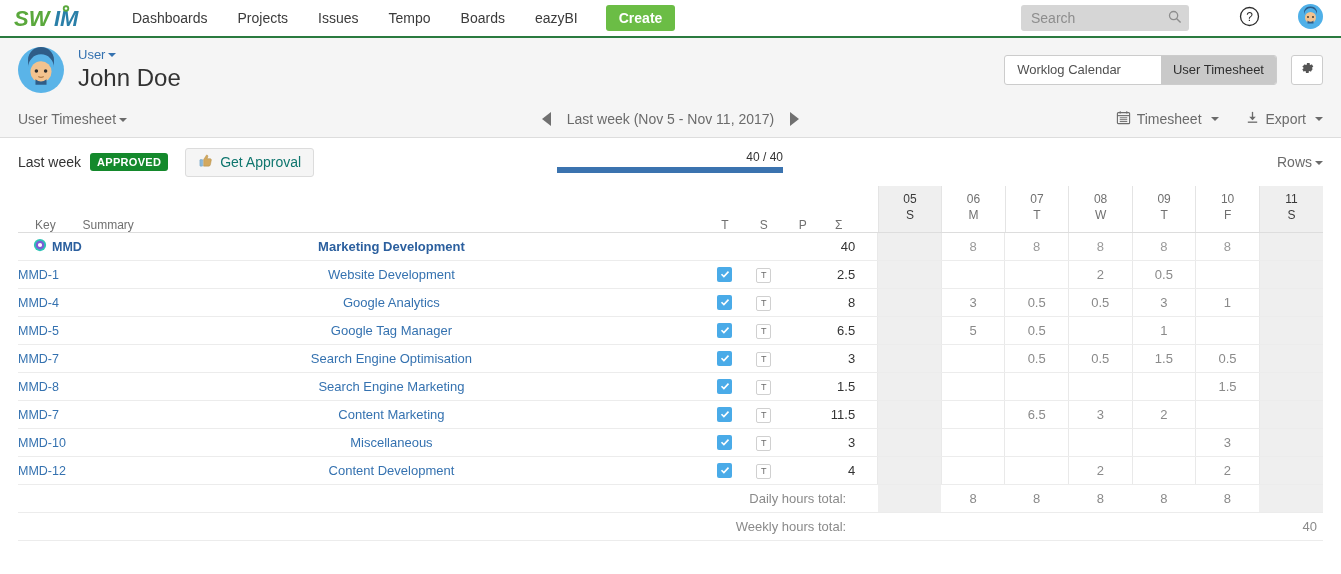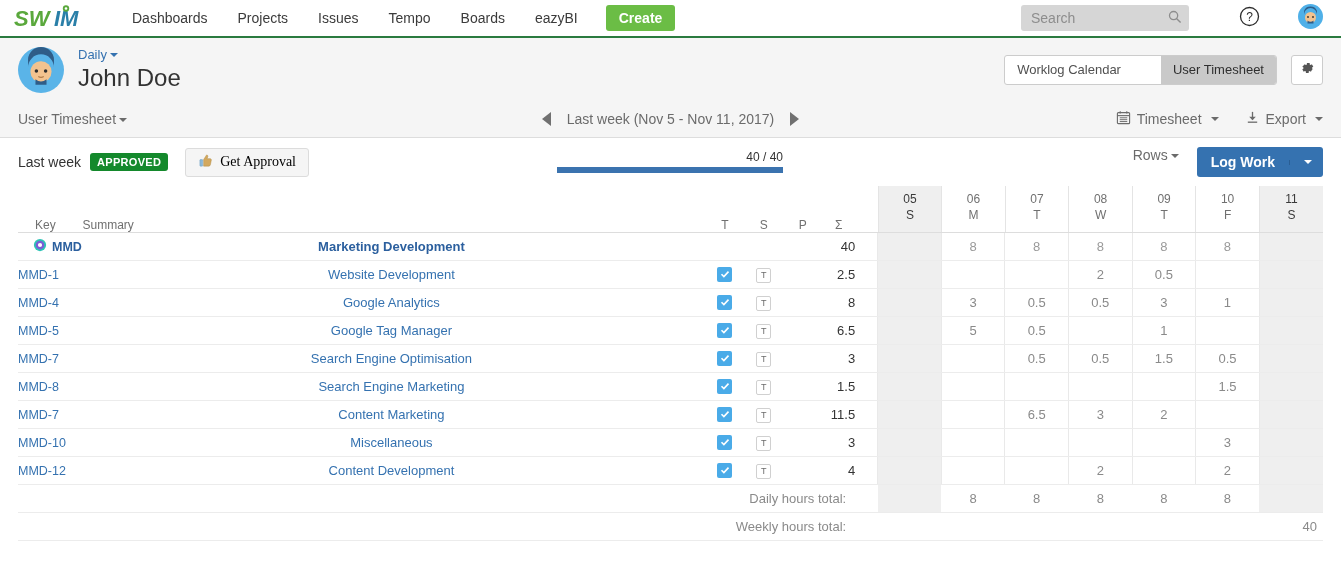--- a/index.html
+++ b/index.html
@@ -182,28 +182,27 @@
     font-size:11px;
     font-weight:bold;
     letter-spacing:.3px;
     padding:3px 7px;
     border-radius:3px;
   }
   .getapproval {
     margin-left:17px;
     border:1px solid #dcdcdc;
     background:#f5f5f5;
-    color:#000000;
+    color:#0f766e;
     border-radius:3px;
     height:29px;
     display:flex; align-items:center; gap:7px;
     padding:0 12px;
     font-size:14px;
     cursor:default;
-    font-family:Liberation Serif, serif;
   }
   .progress-wrap {
     position:absolute;
     left:557px;
     top:12px;
     width:226px;
   }
   .progress-label {
     text-align:right;
     font-size:12px;
@@ -387,21 +386,21 @@
       <circle cx="25" cy="27" r="11.5" fill="#f3c38f"></circle>
       <path d="M11 20 A14 14 0 0 1 39 20 L39 15 A14 14 0 0 0 11 15 Z" fill="#2f5d88"></path>
       <circle cx="20" cy="26" r="1.9" fill="#2f2f2f"></circle>
       <circle cx="30" cy="26" r="1.9" fill="#2f2f2f"></circle>
       <path d="M22 32 Q25 34 28 32" stroke="#b07c4a" stroke-width="1.2" fill="none"></path>
       <path d="M19 35 Q25 40 31 35 L31 41 L19 41 Z" fill="#2f5d88"></path>
     </svg>
   </div>
   <div class="userhead-text">
     <div class="user-link">
-      <span>Daily</span><span class="caret"></span>
+      <span>User</span><span class="caret"></span>
     </div>
     <div class="user-name">John Doe</div>
   </div>
   <div class="userhead-right">
     <div class="segbtn">
       <div>Worklog Calendar</div>
       <div class="active">User Timesheet</div>
     </div>
     <div class="gear-btn">
       <span>
@@ -473,26 +472,20 @@
   <div class="progress-wrap">
     <div class="progress-label">40 / 40</div>
     <div class="progress-bar">
       <div class="progress-fill" id="progressFill" style="width: 100%;"></div>
     </div>
   </div>
 
   <div class="approval-right">
     <div class="rows-link">
       <span>Rows</span><span class="caret"></span>
-    </div>
-    <div class="logwork">
-      <div class="lw-main">Log Work</div>
-      <div class="lw-arrow">
-        <span class="caret"></span>
-      </div>
     </div>
   </div>
 </div>
 
 <div class="tablewrap">
   <table class="ts">
     <colgroup>
       <col class="c-key">
         <col class="c-sum">
         <col class="c-t">

